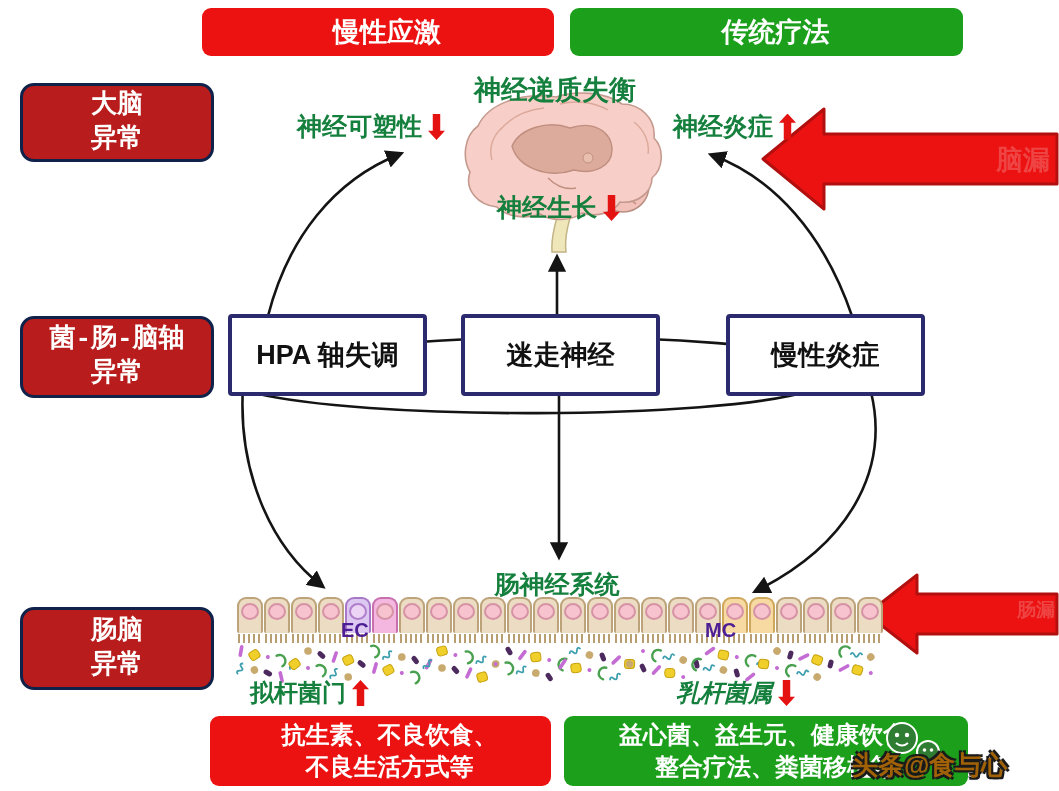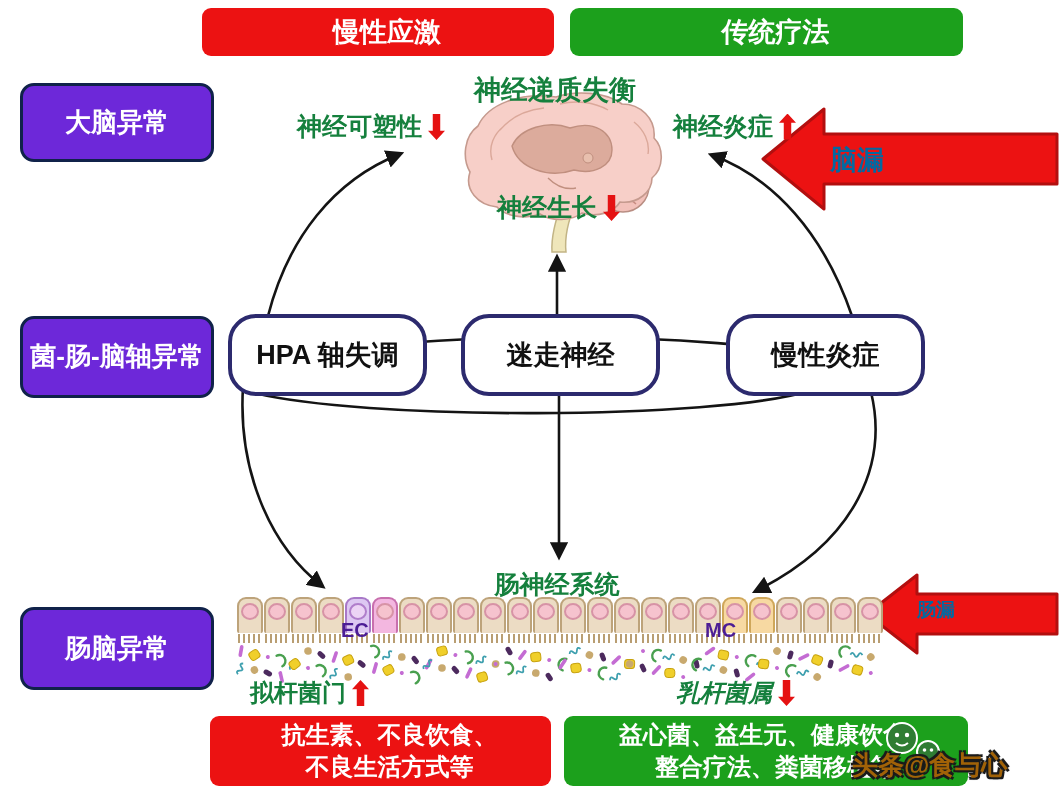--- a/index.html
+++ b/index.html
@@ -9,41 +9,41 @@
   svg{display:block;}
 
   
   .banner{display:flex;align-items:center;justify-content:center;color:#fff;font-weight:bold;border-radius:9px;z-index:3;text-align:center;padding-left:18px;}
   .banner.red{background:#ec1212;}
   .banner.green{background:#1ca01c;}
   .banner.big{font-size:27px;}
   .banner.small{font-size:24px;line-height:1.35;flex-direction:column;}
 
   
-  .navybox{background:#6d28d9;border:3px solid #10224a;border-radius:14px;color:#fff;font-weight:bold;
-           font-size:26px;line-height:1.3;display:flex;align-items:center;justify-content:center;
-           text-align:center;z-index:3;}
-
-  
-  .node{background:#fff;border:4px solid #2c2a6e;border-radius:28px;display:flex;align-items:center;justify-content:center;
+  .navybox{background:#b91c1c;border:3px solid #10224a;border-radius:14px;color:#fff;font-weight:bold;
+           font-size:26px;line-height:1.3;display:flex;flex-direction:column;align-items:center;justify-content:center;
+           text-align:center;z-index:3;font-family:Liberation Mono, monospace;}
+
+  
+  .node{background:#fff;border:4px solid #2c2a6e;border-radius:4px;display:flex;align-items:center;justify-content:center;
         font-size:27px;font-weight:600;color:#111;z-index:3;}
 
   
   .lbl{font-weight:bold;color:#15803d;display:flex;align-items:center;white-space:nowrap;z-index:3;}
   .lbl.center{justify-content:center;}
 
   
   .barrow{display:inline-block;width:17px;height:26px;background:#e51212;margin-left:6px;
           clip-path:polygon(50% 0,100% 36%,72% 36%,72% 100%,28% 100%,28% 36%,0 36%);}
   .barrow[data-dir="down"]{transform:scaleY(-1);}
 
   .taxa-label[data-italic="true"]{font-style:italic;}
 
   
-  .leak-text{color:#0369a1;font-weight:bold;font-size:27px;text-align:left;z-index:3;}
+  .leak-text{color:#ef4444;font-weight:bold;font-size:27px;text-align:right;z-index:3;}
 
   
   #epithelium{left:237px;top:597px;width:646px;height:47px;display:flex;gap:1px;z-index:2;}
   .cell{flex:1;position:relative;background:#ecdcc4;border:2px solid #bda37a;border-bottom:none;border-radius:9px 9px 2px 2px;height:34px;}
   .cell .nuc{position:absolute;left:50%;top:4px;transform:translateX(-50%);width:14px;height:13px;border-radius:50%;
              background:#f6c3ce;border:2px solid #d793a6;}
   .cell .villi{position:absolute;left:-1px;right:-1px;bottom:-10px;height:9px;
                background:repeating-linear-gradient(90deg,#b99e72 0 2px,rgba(0,0,0,0) 2px 5px);}
   .cell.ec-a{background:#ddc8f2;border-color:#a878c8;}
   .cell.ec-a .nuc{background:#ecd4f5;border-color:#b07ecb;}

